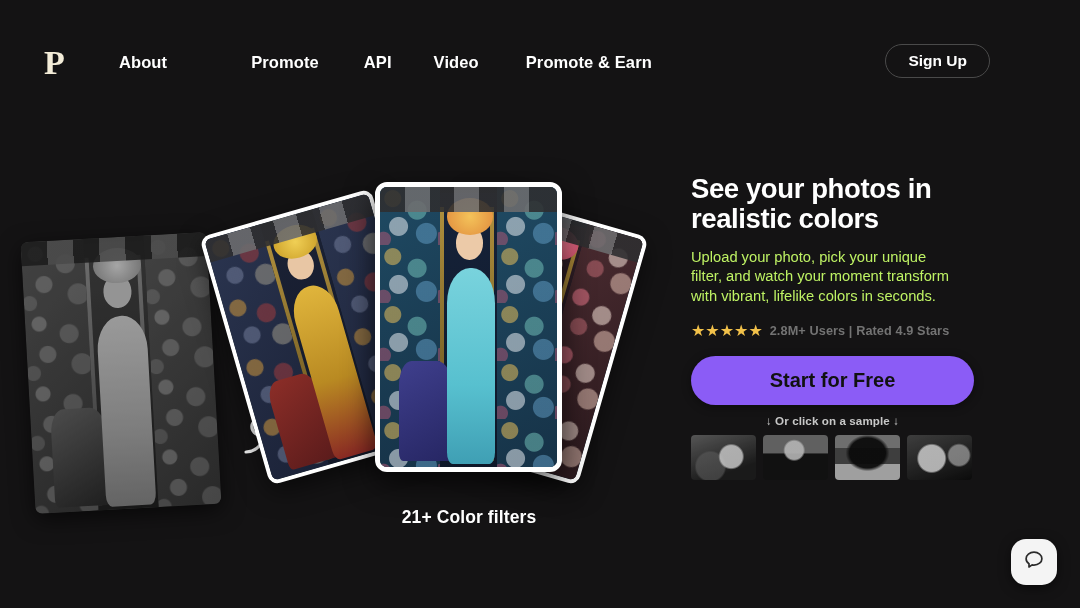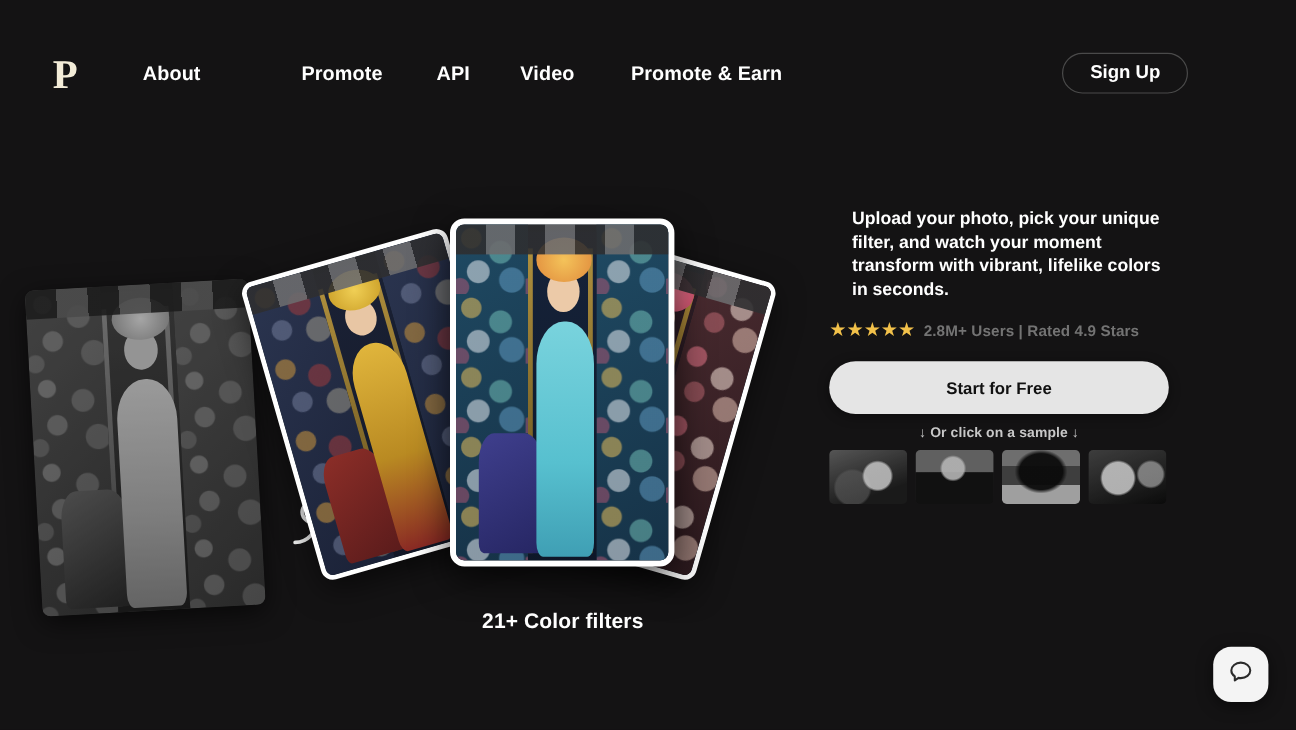--- a/index.html
+++ b/index.html
@@ -195,30 +195,30 @@
     margin-top: 30px;
   }
 
   
   .copy { position: absolute; left: 691px; top: 174px; width: 300px; }
   .headline {
     color: #ffffff; font-size: 27.5px; font-weight: 700; line-height: 1.09;
     letter-spacing: -0.4px; margin-bottom: 14px;
   }
   .subcopy {
-    color: #ffffff; font-size: 14.7px; line-height: 1.33; font-weight: 700;
-    letter-spacing: 0px; width: 268px; margin-bottom: 16px; margin-left: 19px;
+    color: #bef264; font-size: 14.7px; line-height: 1.33; font-weight: 400;
+    letter-spacing: 0px; width: 268px; margin-bottom: 16px;
   }
   .rating-row { display: flex; align-items: center; gap: 7px; margin-bottom: 17px; }
   .stars { display: flex; gap: 1px; color: #f2c14a; font-size: 16px; line-height: 1; }
   .rating-text { color: #737373; font-size: 12.7px; font-weight: 700; white-space: nowrap; letter-spacing: 0.1px; }
 
   .cta {
-    width: 283px; height: 44px; border-radius: 28px; border: none;
-    background: #e5e5e5; color: #111111; font-size: 14px; font-weight: 700;
+    width: 283px; height: 49px; border-radius: 28px; border: none;
+    background: #8b5cf6; color: #111111; font-size: 20px; font-weight: 700;
     cursor: pointer; font-family: "Liberation Sans", sans-serif;
     display: flex; align-items: center; justify-content: center;
     box-shadow: 0 2px 10px rgba(0,0,0,0.4);
   }
   .sample-hint {
     width: 283px; text-align: center; color: #c8c8c8;
     font-size: 11.6px; font-weight: 700; margin-top: 9px; letter-spacing: 0.1px;
   }
   .samples { display: flex; gap: 7px; margin-top: 8px; }
   .sample {
@@ -340,20 +340,21 @@
         <div class="head"></div>
         <div class="crown"></div>
         <div class="topbar"></div>
       </div>
     </div>
   </div>
 
   <div class="filters-caption">21+ Color filters</div>
 
   <div class="copy">
+    <h1 class="headline">See your photos in realistic colors</h1>
     <p class="subcopy">Upload your photo, pick your unique filter, and watch your moment transform with vibrant, lifelike colors in seconds.</p>
 
     <div class="rating-row">
       <span class="stars">★★★★★</span>
       <span class="rating-text">2.8M+ Users | Rated 4.9 Stars</span>
     </div>
 
     <button class="cta">Start for Free</button>
     <div class="sample-hint">↓ Or click on a sample ↓</div>
 

